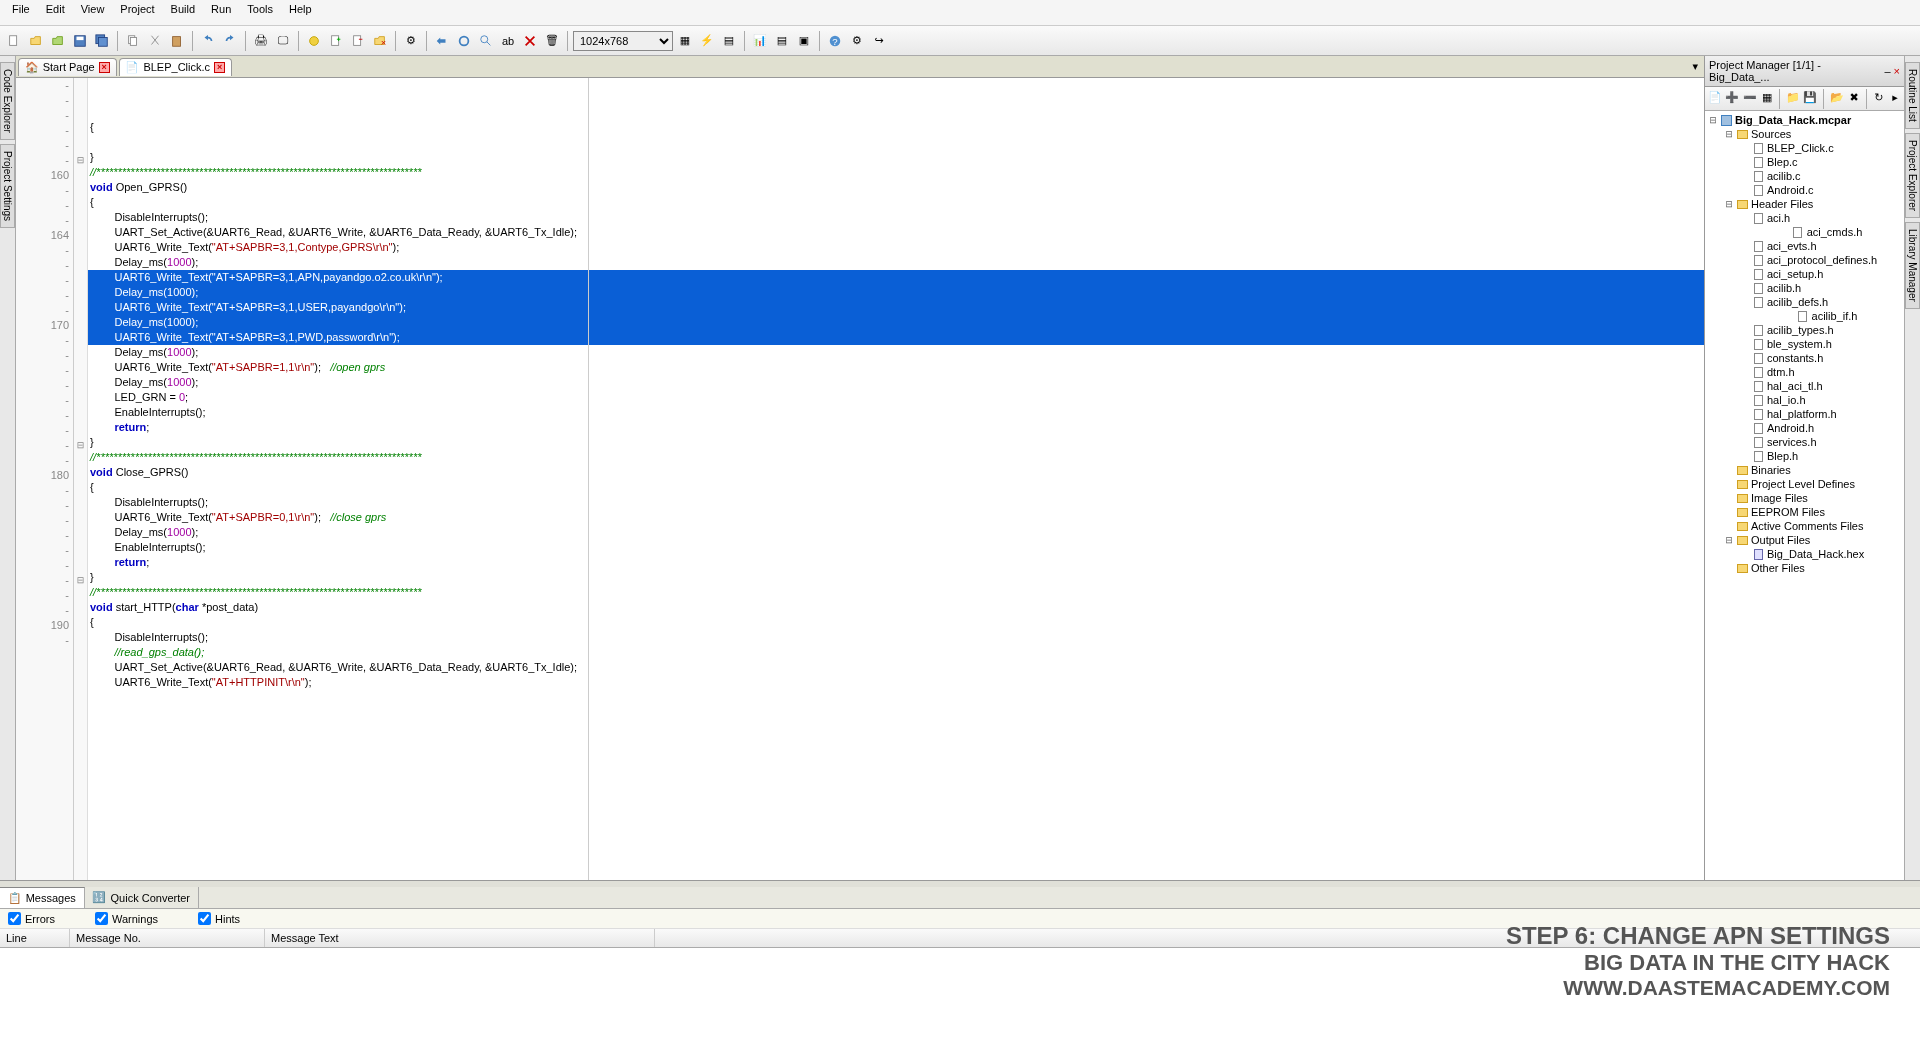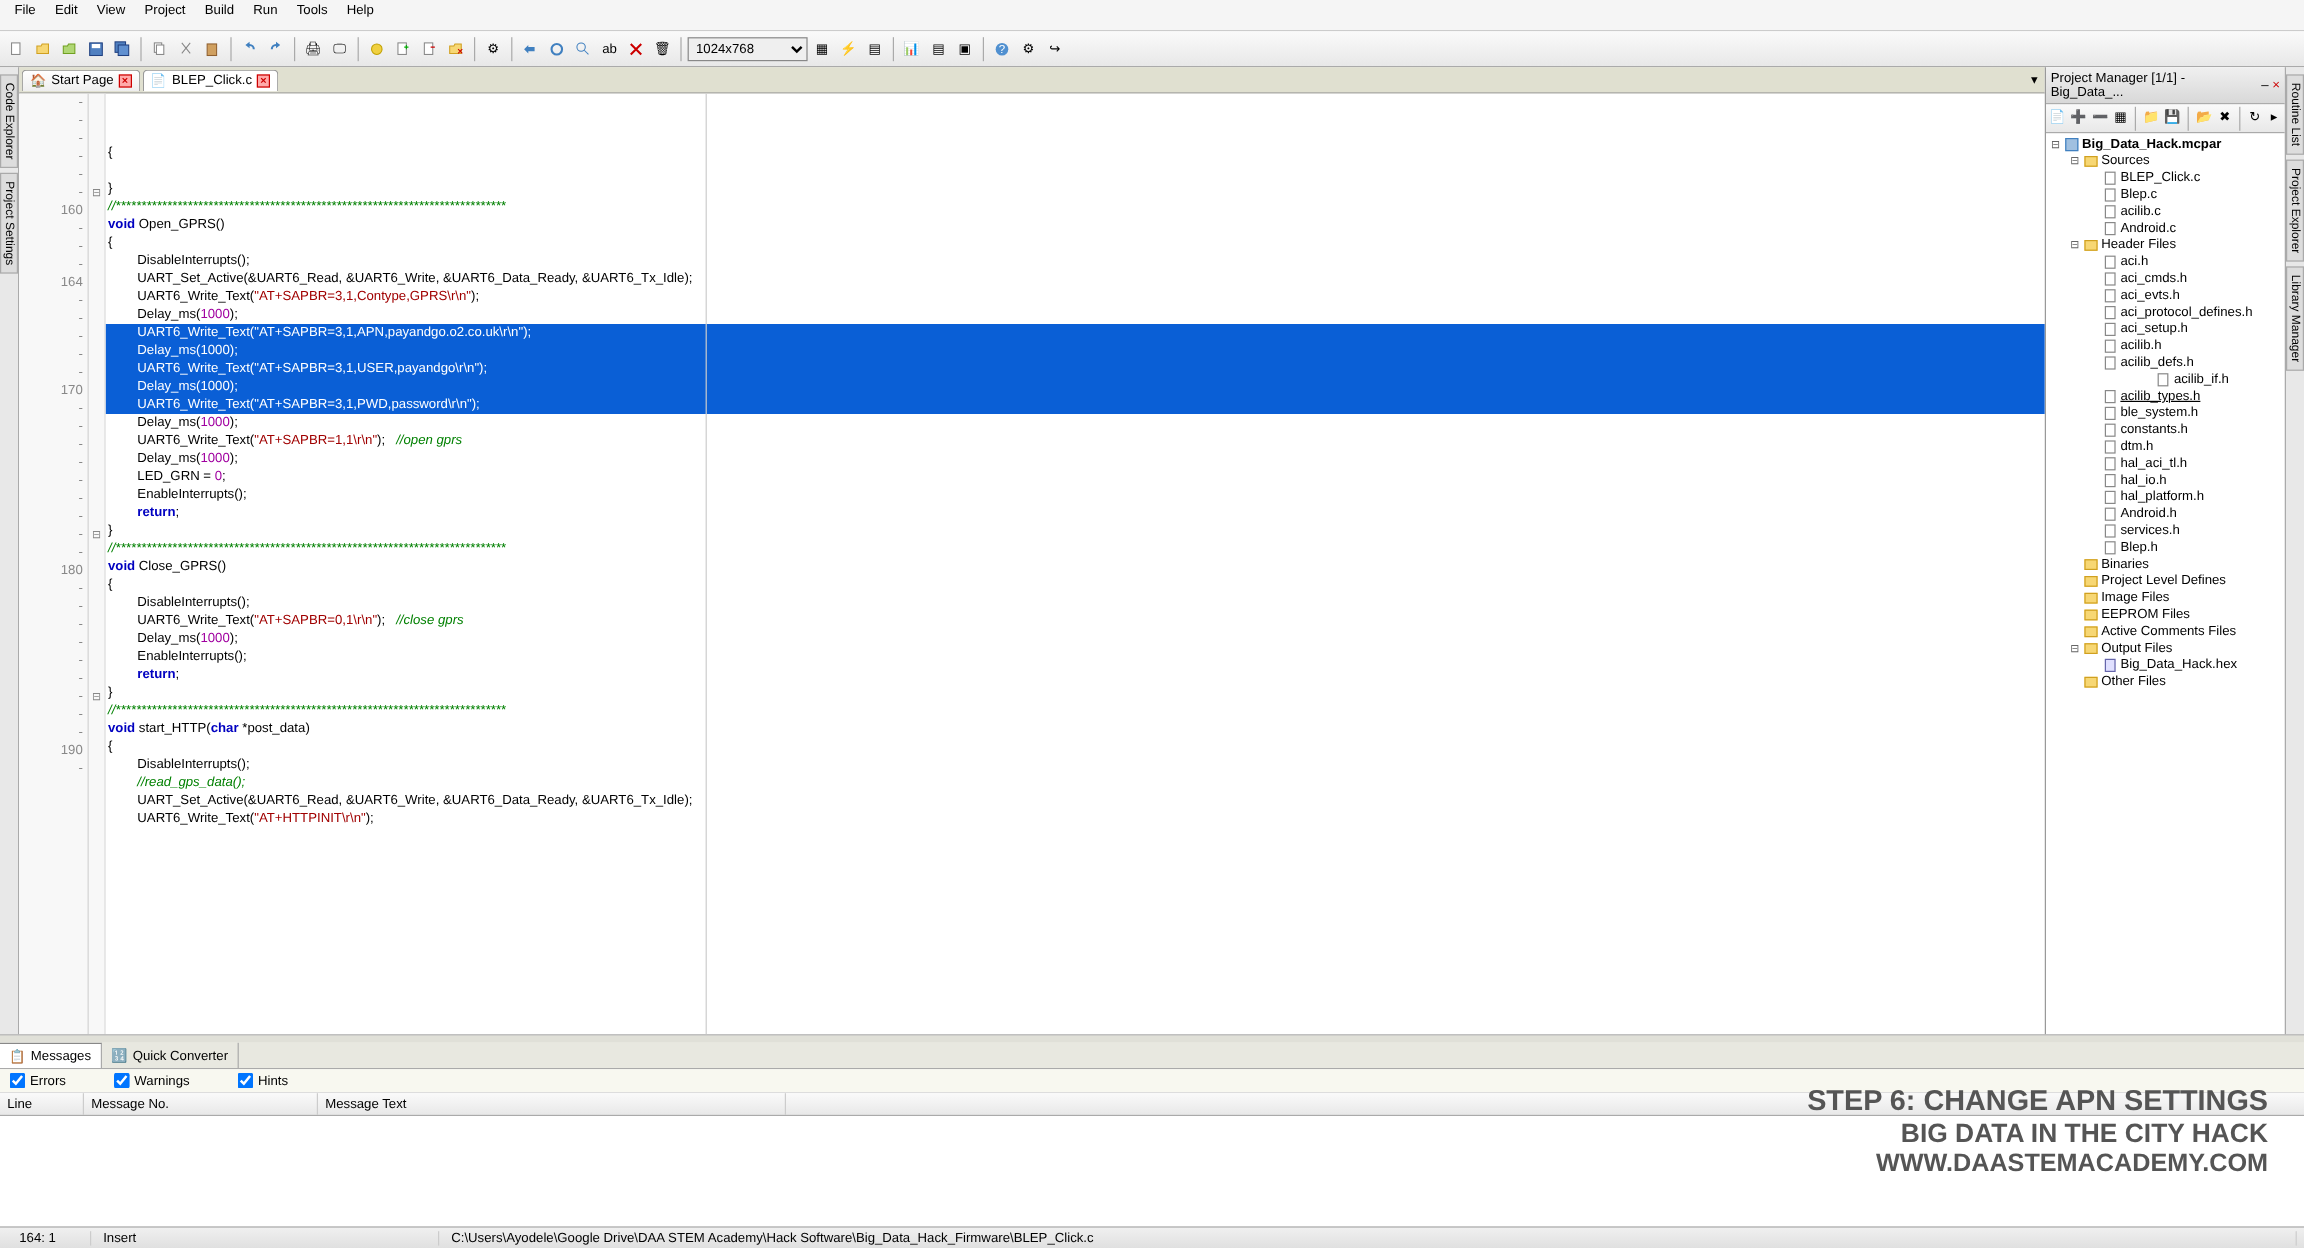--- a/index.html
+++ b/index.html
@@ -380,42 +380,42 @@
             </span>acilib.c</div>
           <div class="tree-node" style="padding-left: 32px;"><span class="tree-toggle"></span><span class="tree-icon">
               <span class="file-icon"></span>
             </span>Android.c</div>
           <div class="tree-node" style="padding-left: 16px;"><span class="tree-toggle">⊟</span><span class="tree-icon">
               <span class="folder-icon"></span>
             </span>Header Files</div>
           <div class="tree-node" style="padding-left: 32px;"><span class="tree-toggle"></span><span class="tree-icon">
               <span class="file-icon"></span>
             </span>aci.h</div>
-          <div class="tree-node" style="padding-left: 32px;"><span class="tree-toggle"></span><span class="tree-icon">
+          <div class="tree-node" style="padding-left: 32px; justify-content: center;"><span class="tree-toggle"></span><span class="tree-icon">
               <span class="file-icon"></span>
             </span>aci_cmds.h</div>
           <div class="tree-node" style="padding-left: 32px;"><span class="tree-toggle"></span><span class="tree-icon">
               <span class="file-icon"></span>
             </span>aci_evts.h</div>
           <div class="tree-node" style="padding-left: 32px;"><span class="tree-toggle"></span><span class="tree-icon">
               <span class="file-icon"></span>
             </span>aci_protocol_defines.h</div>
           <div class="tree-node" style="padding-left: 32px;"><span class="tree-toggle"></span><span class="tree-icon">
               <span class="file-icon"></span>
             </span>aci_setup.h</div>
           <div class="tree-node" style="padding-left: 32px;"><span class="tree-toggle"></span><span class="tree-icon">
               <span class="file-icon"></span>
             </span>acilib.h</div>
           <div class="tree-node" style="padding-left: 32px;"><span class="tree-toggle"></span><span class="tree-icon">
               <span class="file-icon"></span>
             </span>acilib_defs.h</div>
           <div class="tree-node" style="padding-left: 32px; justify-content: center;"><span class="tree-toggle"></span><span class="tree-icon">
               <span class="file-icon"></span>
             </span>acilib_if.h</div>
-          <div class="tree-node" style="padding-left: 32px; text-decoration: underline;"><span class="tree-toggle"></span><span class="tree-icon">
+          <div class="tree-node" style="padding-left: 32px;"><span class="tree-toggle"></span><span class="tree-icon">
               <span class="file-icon"></span>
             </span>acilib_types.h</div>
           <div class="tree-node" style="padding-left: 32px;"><span class="tree-toggle"></span><span class="tree-icon">
               <span class="file-icon"></span>
             </span>ble_system.h</div>
           <div class="tree-node" style="padding-left: 32px; text-align: center;"><span class="tree-toggle"></span><span class="tree-icon">
               <span class="file-icon"></span>
             </span>constants.h</div>
           <div class="tree-node" style="padding-left: 32px;"><span class="tree-toggle"></span><span class="tree-icon">
               <span class="file-icon"></span>
@@ -505,18 +505,13 @@
     </div>
     <div style="flex:1; position:relative">
       <div class="overlay">
         <div class="l1">STEP 6: CHANGE APN SETTINGS</div>
         <div class="l2">BIG DATA IN THE CITY HACK</div>
         <div class="l3">WWW.DAASTEMACADEMY.COM</div>
       </div>
     </div>
   </div>
 
-  <div class="statusbar">
-    <div class="status-cell" style="width:70px">164: 1</div>
-    <div class="status-cell" style="width:290px">Insert</div>
-    <div class="status-cell" style="flex:1">C:\Users\Ayodele\Google Drive\DAA STEM Academy\Hack Software\Big_Data_Hack_Firmware\BLEP_Click.c</div>
-  </div>
 </div>
 
 </body></html>

